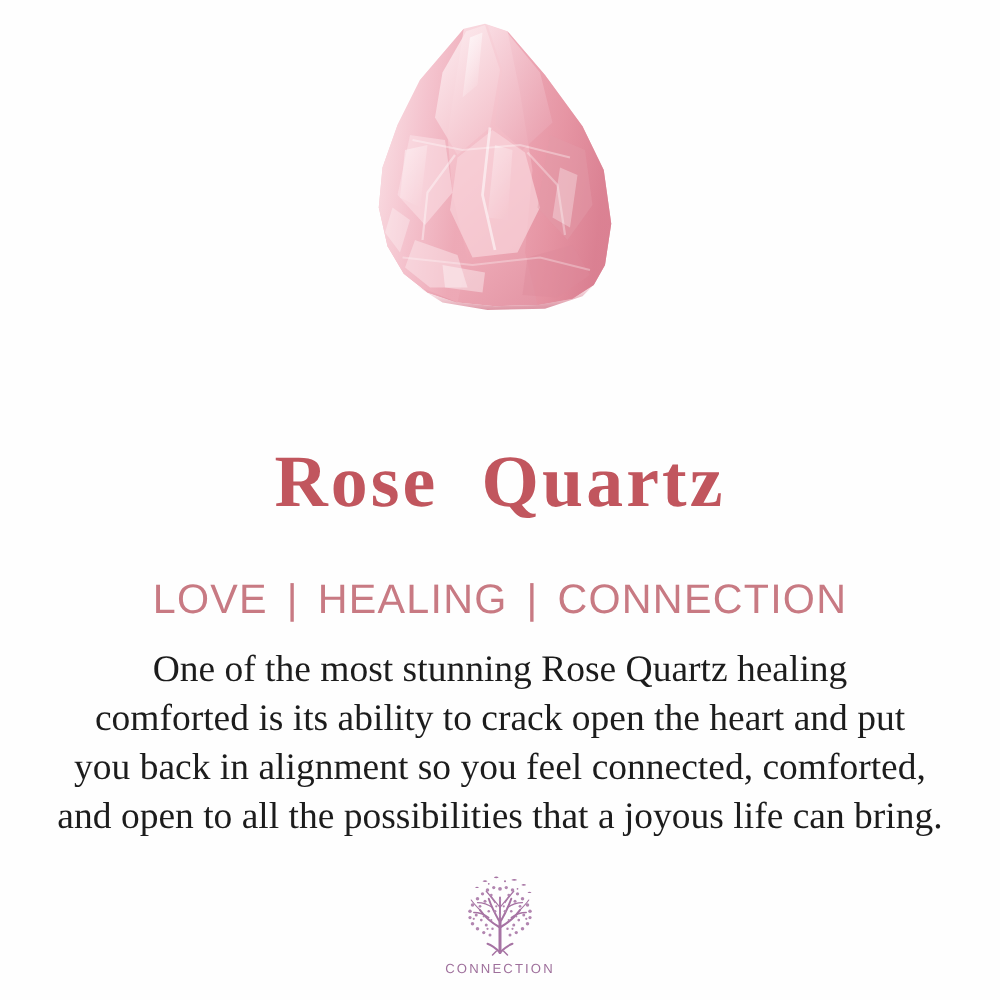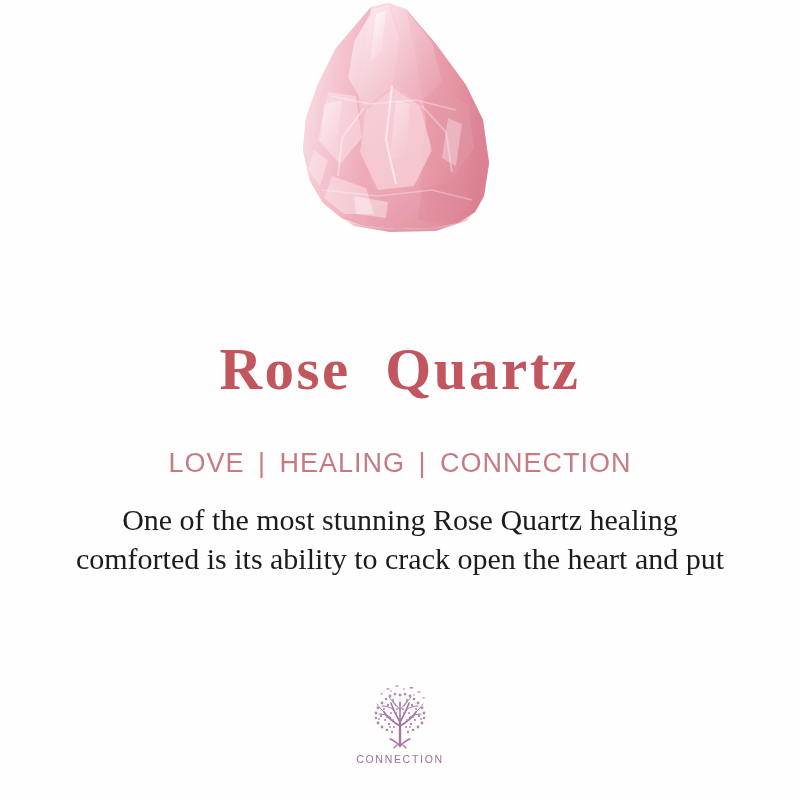--- a/index.html
+++ b/index.html
@@ -13,20 +13,21 @@
     background: #fefefe;
     font-family: "Liberation Sans", sans-serif;
     overflow: hidden;
   }
   .card {
     position: relative;
     width: 800px;
     height: 572px;
     background: #fefefe;
     box-sizing: border-box;
+    margin-top: 16px;
   }
 
   
   .crystal-wrap {
     position: absolute;
     left: 0;
     top: 0;
     width: 800px;
     height: 300px;
   }
@@ -53,21 +54,21 @@
 
   
   .subtitle {
     position: absolute;
     left: 0;
     right: 0;
     top: 447px;
     text-align: center;
     font-family: "Liberation Sans", "DejaVu Sans", sans-serif;
     font-weight: 300;
-    font-size: 27px;
+    font-size: 33px;
     line-height: 32px;
     letter-spacing: 1.0px;
     color: #c87a83;
     white-space: nowrap;
   }
   .subtitle .sep {
     color: #c87a83;
     padding: 0 5px;
     font-weight: 300;
   }
@@ -198,20 +199,22 @@
     <span>LOVE</span>
     <span class="sep">|</span>
     <span>HEALING</span>
     <span class="sep">|</span>
     <span>CONNECTION</span>
   </div>
 
   <div class="body-copy">
     <span class="bline">One of the most stunning Rose Quartz healing</span>
     <span class="bline">comforted is its ability to crack open the heart and put</span>
+    <span class="bline">you back in alignment so you feel connected, comforted,</span>
+    <span class="bline">and open to all the possibilities that a joyous life can bring.</span>
   </div>
 
   <div class="logo">
     <svg class="logo-mark" width="80" height="70" viewBox="0 0 80 70">
       <g stroke="#a673a3" fill="none" stroke-linecap="round">
 
         <path d="M40 64 L40 40" stroke-width="2.4"></path>
         <path d="M40 64 C36 60 33 58 30 57" stroke-width="1.6"></path>
         <path d="M40 64 C44 60 47 58 50 57" stroke-width="1.6"></path>
         <path d="M37 63 L34 66 M43 63 L46 66" stroke-width="1.2"></path>

